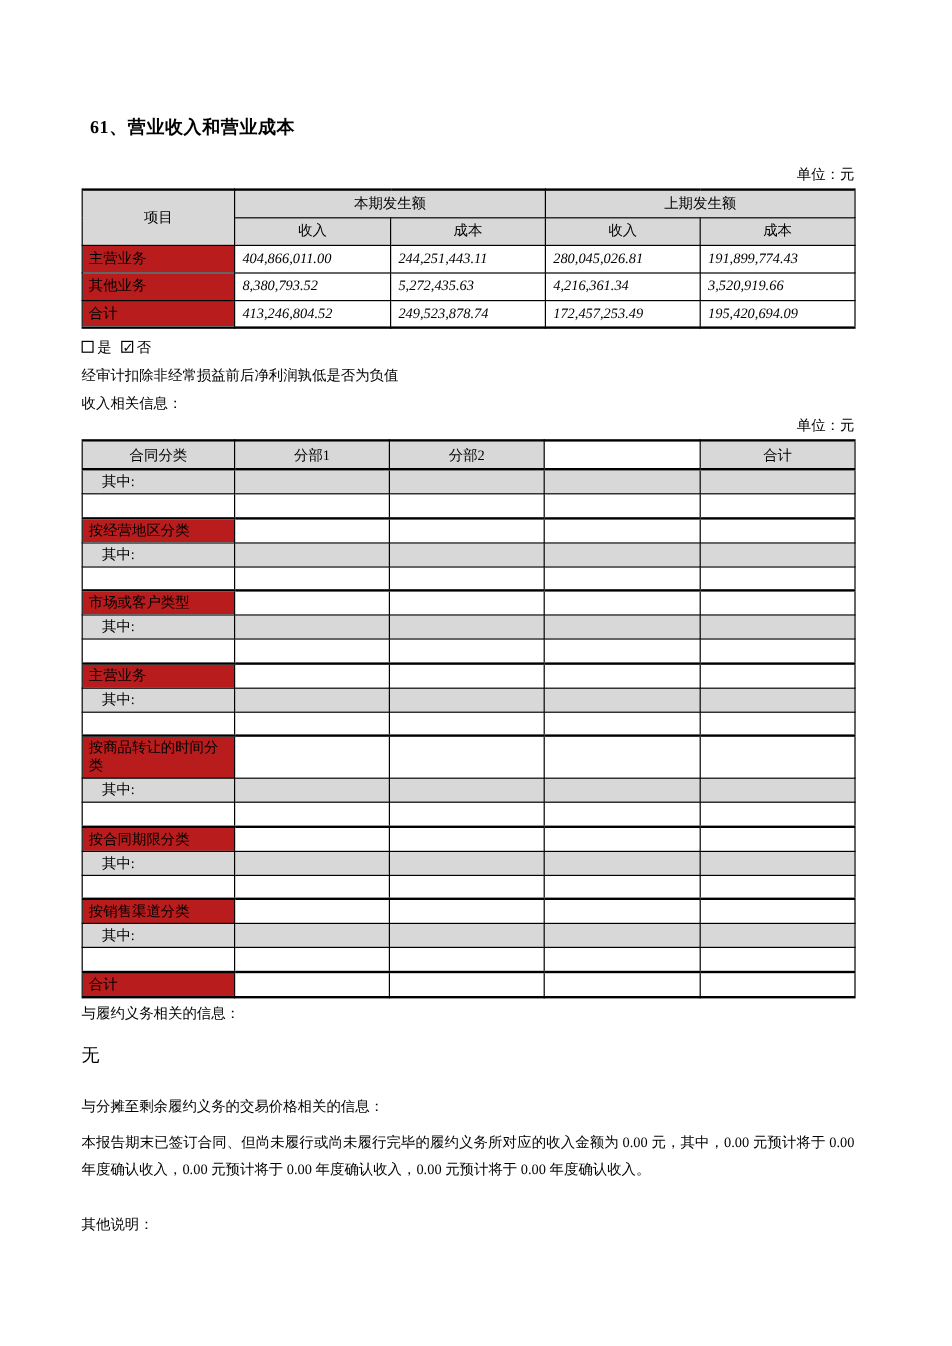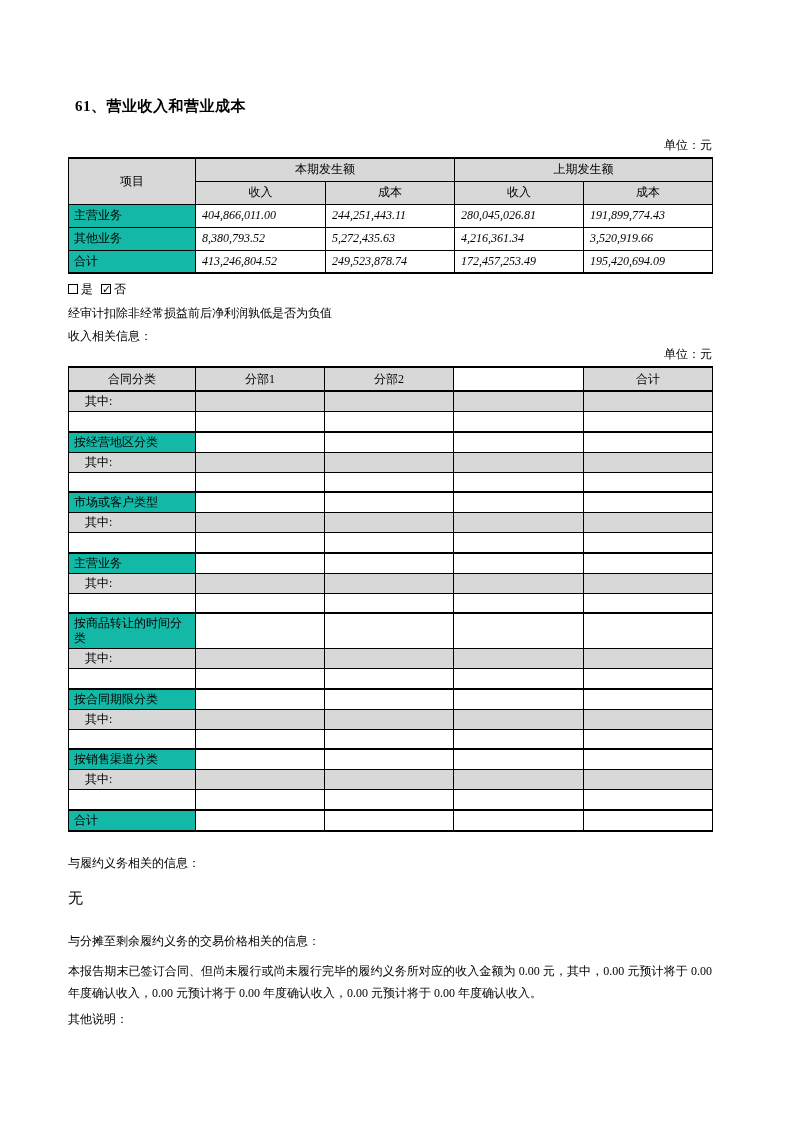--- a/index.html
+++ b/index.html
@@ -18,21 +18,21 @@
   .unit-line.first { margin-top:21px; margin-bottom:3px; }
   .unit-line.second { margin-top:2px; margin-bottom:3px; }
 
   table.fin {
     border-collapse:collapse; table-layout:fixed; width:644px;
     font-size:12px;
     border:1px solid #000; border-top:2px solid #000; border-bottom:2px solid #000;
   }
   .fin th, .fin td { border:1px solid #000; padding:2px 6px; overflow:hidden; }
   .fin th { background:#d8d8d8; font-weight:normal; text-align:center; }
-  .fin td.lbl { background:#14b8a6; text-align:left; padding-left:5px; }
+  .fin td.lbl { background:#b91c1c; text-align:left; padding-left:5px; }
   .fin td.num { padding-right:22px;font-style:italic; }
 
   .t1 th { height:23px; }
   .t1 td { height:23px; }
 
   .t2 th { height:24px; border-bottom-width:2px; }
   .t2 th.blank-th { background:#fff; }
   .t2 td { height:20px; line-height:15px; padding:2px 6px; }
   .t2 tr.sub td { background:#d8d8d8; }
   .t2 tr.sub td.lbl { padding-left:16px; }
@@ -46,25 +46,25 @@
     display:inline-block; width:10px; height:10px;
     border:1px solid #000; margin-right:3px; vertical-align:-1px; position:relative;
   }
   .cb.checked::after {
     content:"\2713";
     position:absolute; left:0; top:-3px;
     font-size:11px; font-family:"DejaVu Sans",sans-serif;
   }
   .rev-info { margin-top:8px; }
 
-  .po-label { margin-top:24px; }
+  .po-label { margin-top:5px; }
   .none-value { font-size:15px; margin-top:18px; }
   .rp-label { margin-top:26px; }
   .rp-para { margin-top:11px; line-height:22px; text-align:justify; }
-  .other-notes { margin-top:8px; }
+  .other-notes { margin-top:28px; }
 </style>
 </head>
 <body>
 
 <div class="page">
   <div class="content">
 
     <div class="section-title">61、营业收入和营业成本</div>
 
     <div class="unit-line first">单位：元</div>

